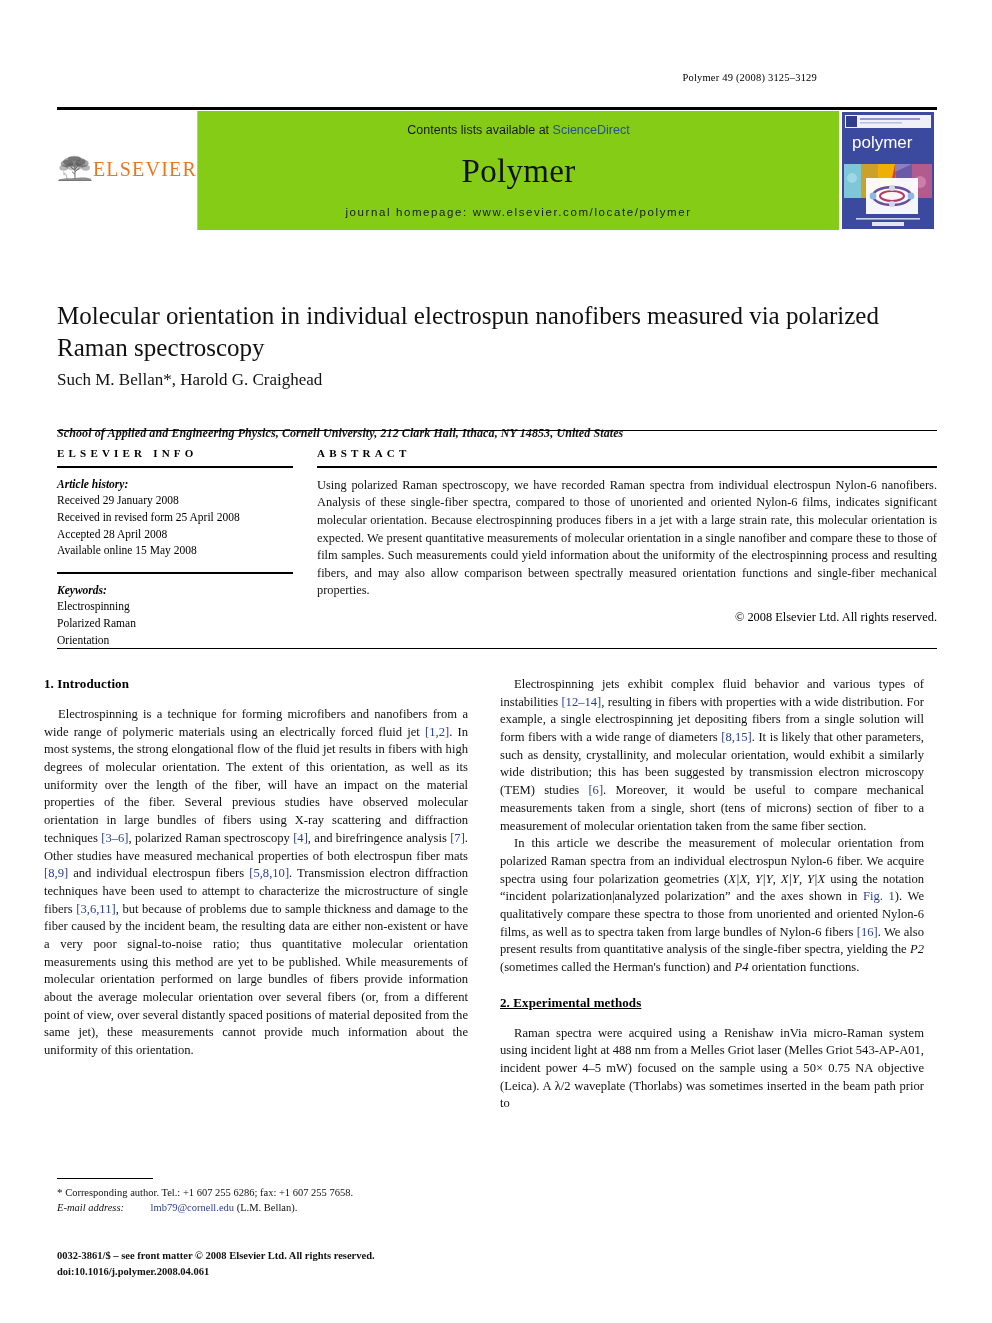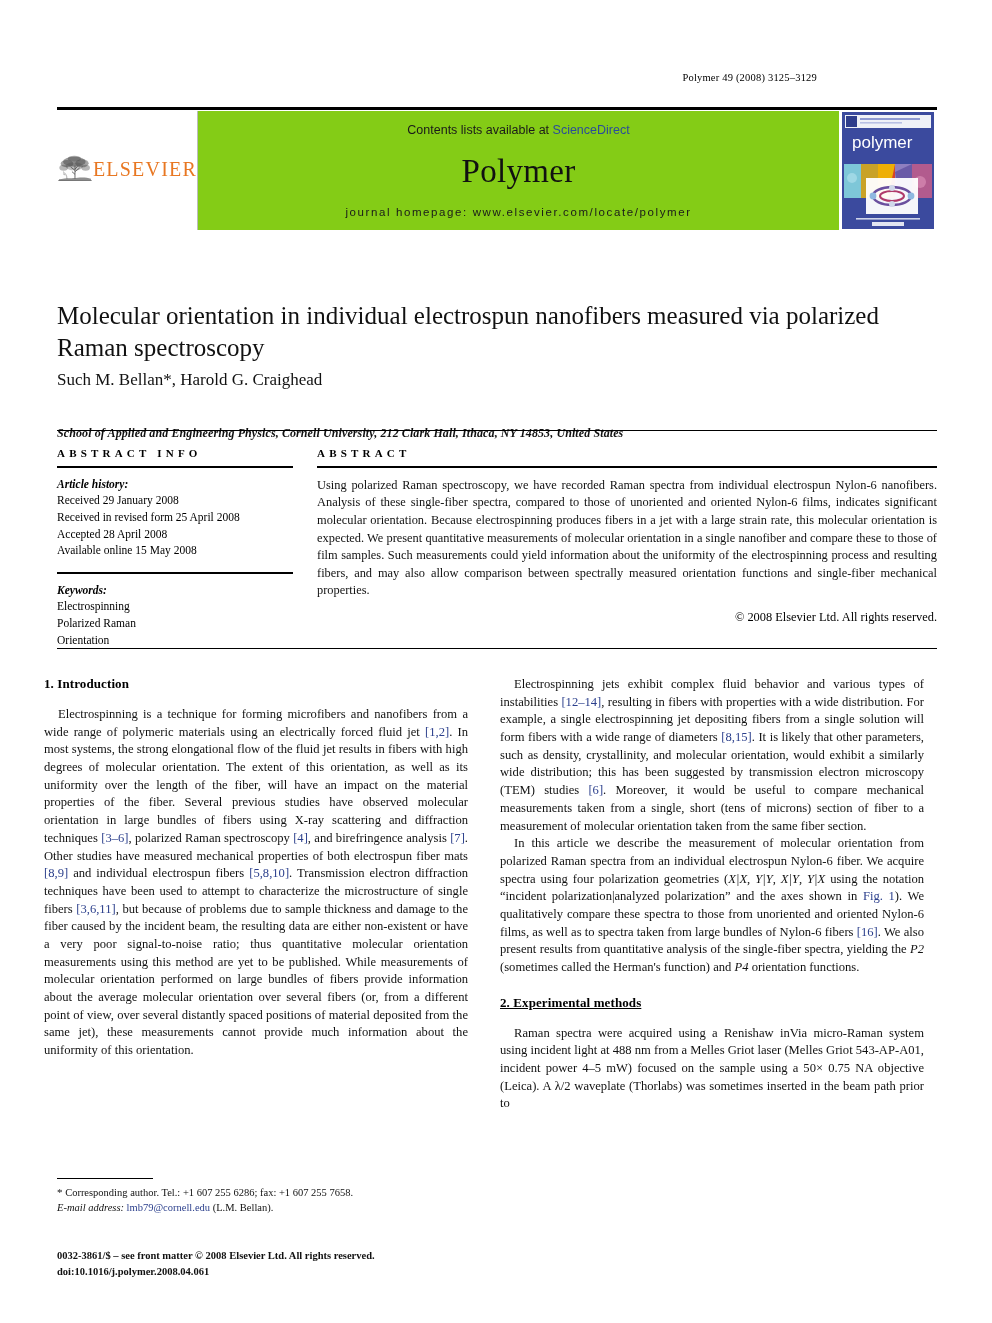--- a/index.html
+++ b/index.html
@@ -120,21 +120,21 @@
 
   
   .footnote-wrap { position:absolute; top:1178px; left:57px; width:424px; }
   .footnote-rule { width:96px; height:1.3px; background:#000; }
   .footnote {
     margin-top:6px; font-size:10.5px; line-height:1.42; color:#111;
   }
   .footnote .star { font-size:11px; }
   .fn-indent { display:block; padding-left:11px; text-indent:-11px; }
   .fn-ital { font-style:italic; }
-  .mail { color:#2b3f8c; }
+  .mail { color:#2b3f8c;margin-left:24px; }
 
   
   .footer {
     position:absolute; top:1248px; left:57px; width:600px;
     font-size:10.5px; line-height:1.5; color:#111; font-weight:bold;
   }
 </style>
 </head>
 <body>
 
@@ -220,21 +220,21 @@
 
   <div class="title">Molecular orientation in individual electrospun nanofibers measured via polarized Raman spectroscopy</div>
   <div class="authors">Such M. Bellan*, Harold G. Craighead</div>
   <div class="affiliation">School of Applied and Engineering Physics, Cornell University, 212 Clark Hall, Ithaca, NY 14853, United States</div>
 
   <div class="band">
     <div class="band-rule"></div>
     <div class="band-cols">
 
       <div class="col-info">
-        <div class="sec-label">ABSTRACT INFO</div>
+        <div class="sec-label">ELSEVIER INFO</div>
         <div class="sub-rule"></div>
         <div class="info-block">
           <div class="info-head">Article history:</div>
           <div>Received 29 January 2008</div>
           <div>Received in revised form 25 April 2008</div>
           <div>Accepted 28 April 2008</div>
           <div>Available online 15 May 2008</div>
         </div>
         <div class="kw-rule"></div>
         <div class="kw-block">

